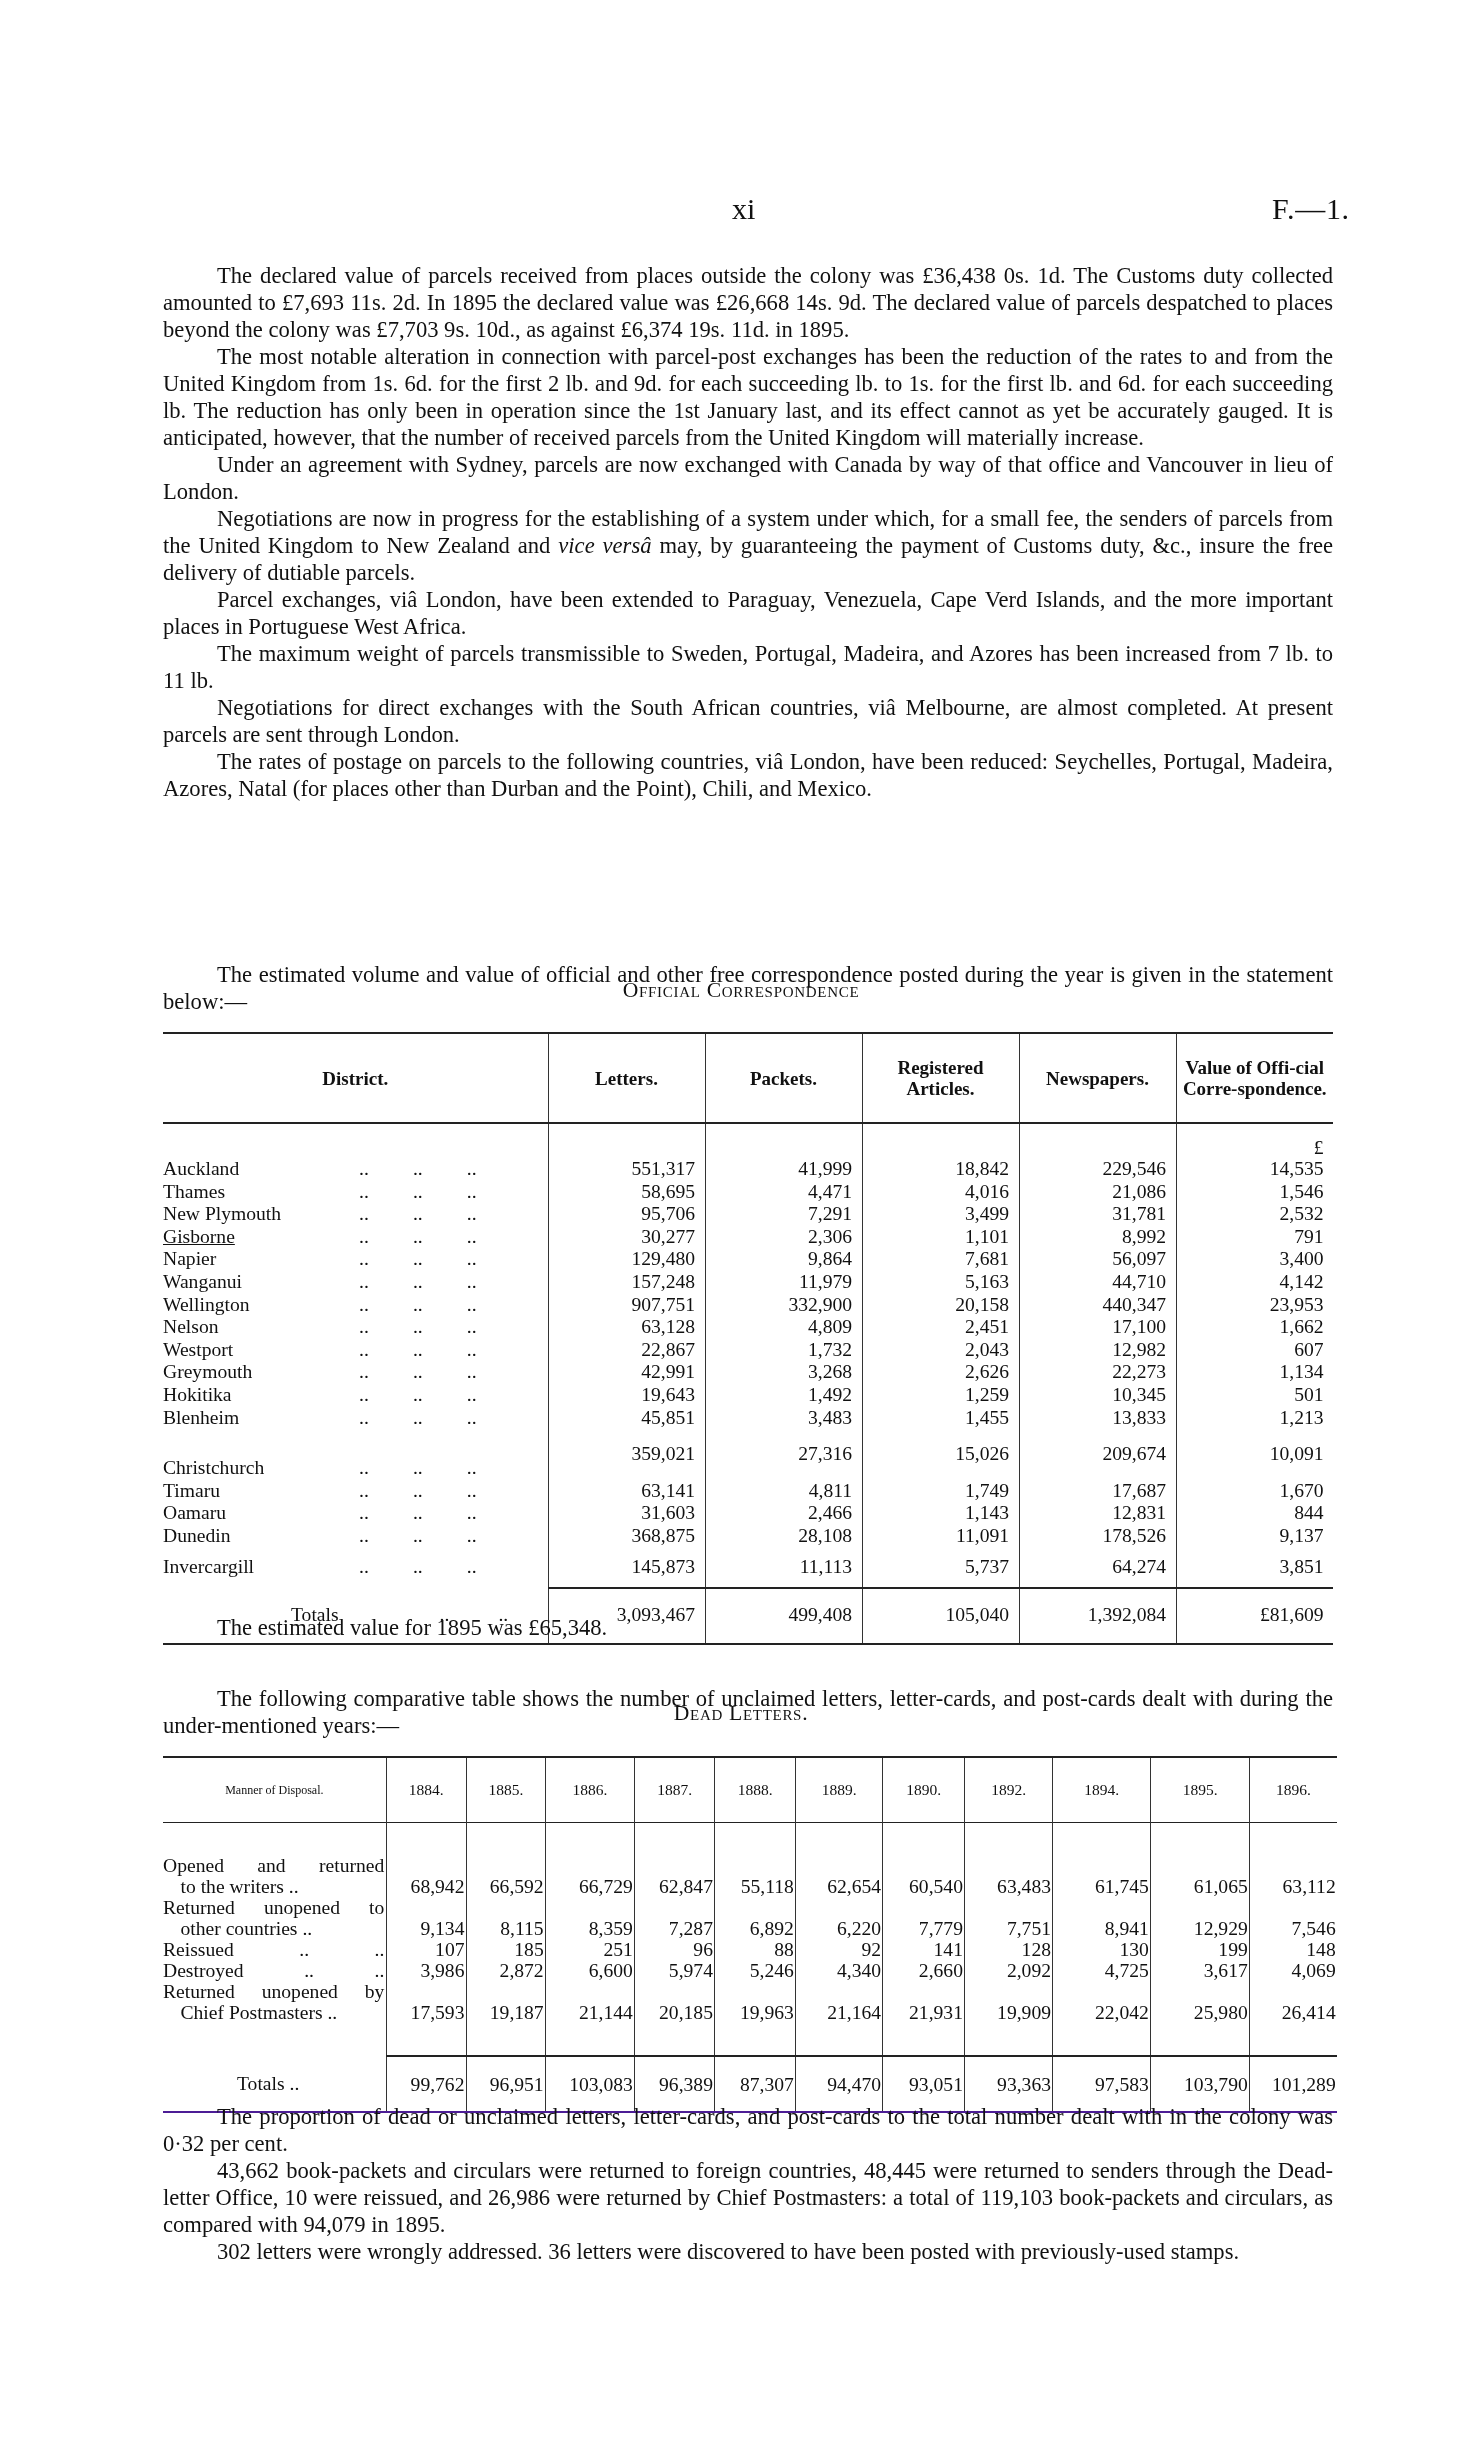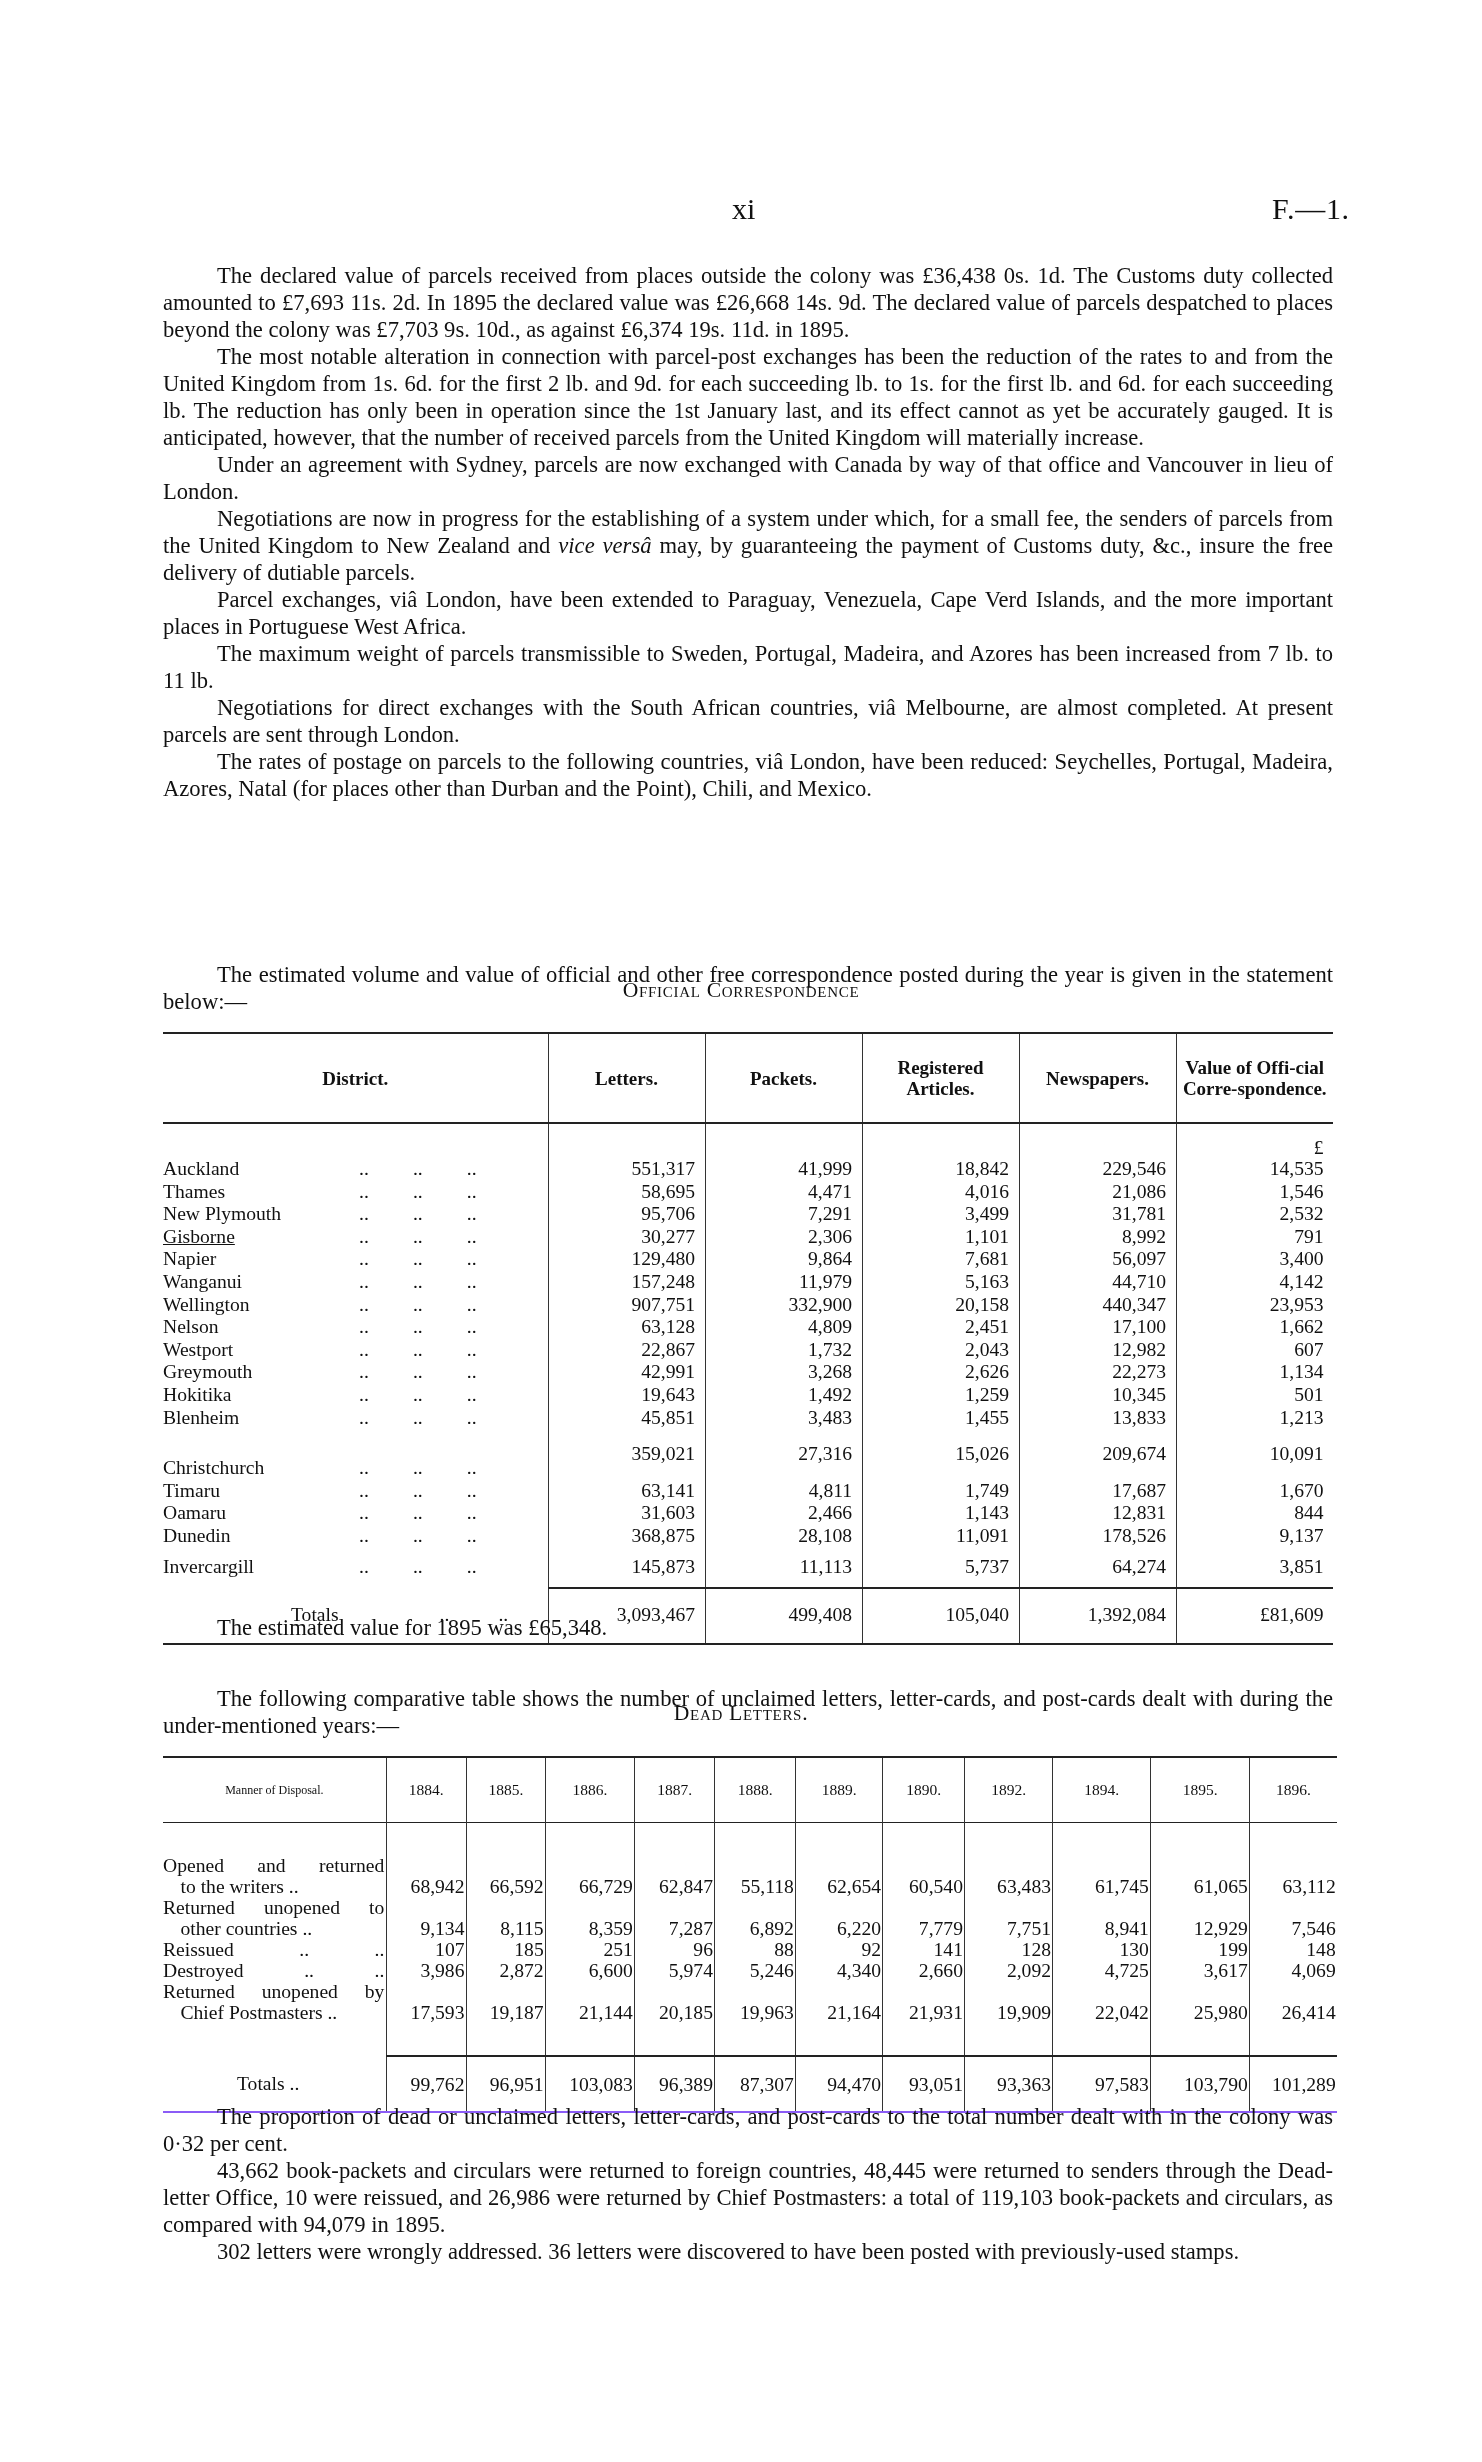--- a/index.html
+++ b/index.html
@@ -28,21 +28,21 @@
   .t1 tfoot tr { border-bottom: 2px solid #222; }
   .t2 { position: absolute; left: 163px; top: 1756px; width: 1174px; font-size: 19.6px; }
   .t2 th { font-weight: normal; font-size: 15.5px; height: 64px; border-left: 1px solid #333; padding: 0; }
   .t2 th:first-child { border-left: none; font-size: 12px; }
   .t2 thead tr { border-top: 2px solid #222; border-bottom: 1.3px solid #222; }
   .t2 td { border-left: 1px solid #333; text-align: right; padding: 0 1.3px; line-height: 21px; vertical-align: bottom; white-space: nowrap; }
   .t2 td.label { border-left: none; text-align: left; padding-left: 0; white-space: normal; }
   .t2 .spacer td { height: 32px; }
   .t2 .total-row td { height: 54px; vertical-align: middle; }
   .t2 .total-row td.num { border-top: 2px solid #222; }
-  .t2 tfoot tr { border-bottom: 2px solid #8b5cf6; }
+  .t2 tfoot tr { border-bottom: 2px solid #4c1d95; }
   .sub { padding-left: 17.5px; display: block; }
   .i { font-style: italic; }
 </style>
 </head>
 <body>
 
 <div class="abs hdr-page">xi</div>
 <div class="abs hdr-ref">F.—1.</div>
 
 <div class="prose" style="top:262px;">

